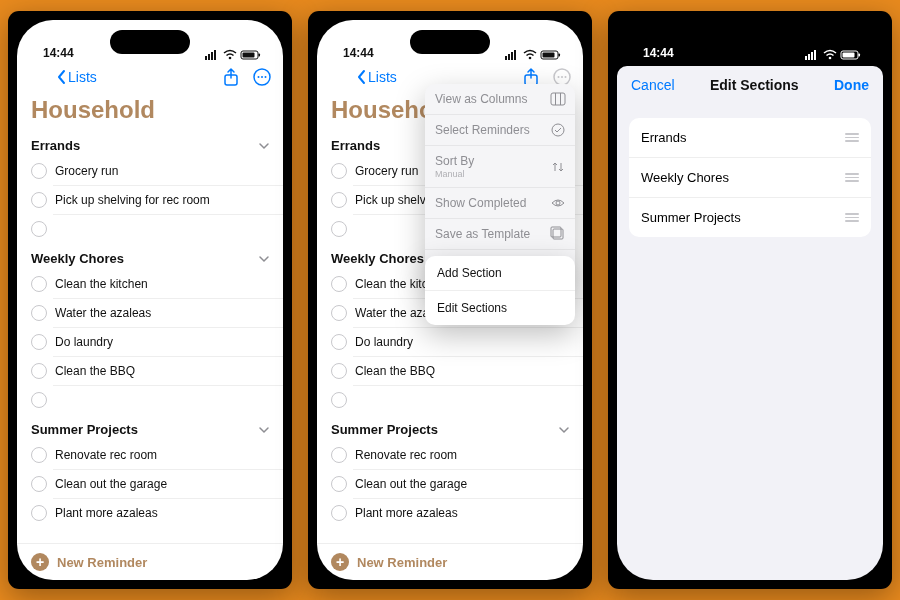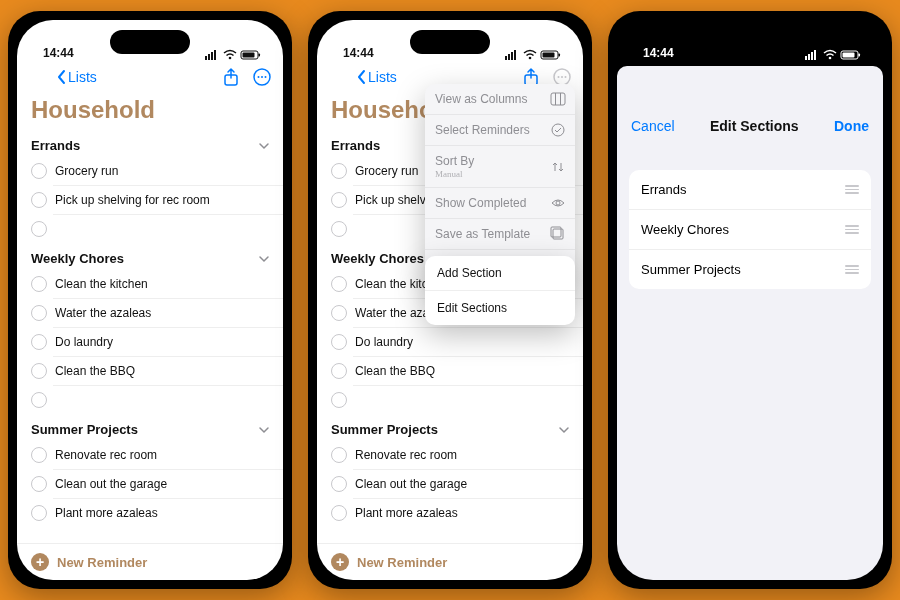--- a/index.html
+++ b/index.html
@@ -1,44 +1,44 @@
 <!DOCTYPE html>
 <html><head>
 <meta charset="utf-8">
 <style>
   html,body{margin:0;padding:0;width:900px;height:600px;background:#e88a1e;font-family:-apple-system,Helvetica,Arial,sans-serif;overflow:hidden;}
   .stage{display:flex;justify-content:space-around;align-items:center;width:900px;height:600px;}
-  .phone{width:266px;height:560px;background:#000;border-radius:32px;padding:9px;position:relative;box-shadow:0 8px 30px rgba(0,0,0,.35);}
+  .phone{width:266px;height:560px;background:#000;border-radius:11px;padding:9px;position:relative;box-shadow:0 8px 30px rgba(0,0,0,.35);}
   .screen{width:100%;height:100%;background:#fff;border-radius:36px;overflow:hidden;position:relative;display:flex;flex-direction:column;}
   .island{position:absolute;top:10px;left:50%;transform:translateX(-50%);width:80px;height:24px;background:#000;border-radius:14px;z-index:50;}
   .status{height:40px;display:flex;justify-content:space-between;align-items:flex-end;padding:0 22px 2px 26px;font-size:12px;font-weight:600;color:#111;}
   .sicons{display:flex;gap:4px;align-items:center;}
   .sicons svg{display:block;}
   .nav{height:30px;display:flex;align-items:center;justify-content:space-between;padding:0 12px;font-size:14px;margin-left:28px;}
   .back{display:flex;align-items:center;color:#007aff;gap:1px;}
   .navright{display:flex;align-items:center;gap:14px;color:#007aff;}
   .title{font-size:24px;font-weight:700;color:#b1885f;padding:4px 14px 6px;}
   .content{flex:1;overflow:hidden;font-size:12px;color:#111;}
   .sec-hd{display:flex;justify-content:space-between;align-items:center;font-weight:600;font-size:13px;padding:8px 14px 4px;}
   .row{display:flex;align-items:center;gap:8px;padding:6px 14px;}
   .radio{width:14px;height:14px;border:1.5px solid #c8c8cc;border-radius:50%;flex:none;}
   .sep{height:1px;background:#eee;margin-left:36px;}
   .footer{height:36px;border-top:1px solid #eee;display:flex;align-items:center;gap:8px;padding:0 14px;color:#b1885f;font-size:13px;font-weight:600;}
   .plus{width:18px;height:18px;border-radius:50%;background:#b1885f;color:#fff;display:flex;align-items:center;justify-content:center;font-size:14px;line-height:1;}
   
   .menu{position:absolute;top:64px;right:8px;width:150px;background:#f5f5f7;border-radius:10px;box-shadow:0 10px 30px rgba(0,0,0,.25);font-size:12px;overflow:hidden;z-index:40;}
   .mi{display:flex;justify-content:space-between;align-items:center;padding:8px 10px;color:#8e8e93;border-bottom:1px solid rgba(0,0,0,.06);}
   .mi.active{color:#111;}
-  .mi .sub{font-size:9px;color:#b0b0b4;display:block;margin-top:1px;font-family:Liberation Serif, serif;}
+  .mi .sub{font-size:9px;color:#b0b0b4;display:block;margin-top:1px;}
   .submenu{position:absolute;top:236px;right:8px;width:150px;background:#fff;border-radius:10px;box-shadow:0 10px 30px rgba(0,0,0,.25);font-size:12px;overflow:hidden;z-index:41;}
   .smi{padding:10px 12px;border-bottom:1px solid #eee;color:#111;}
   .smi:last-child{border-bottom:none;}
   .dim .title{color:#b1885f;}
   .dim{position:relative;}
-  .mtop{height:38px;display:flex;align-items:center;justify-content:space-between;padding:11px 14px;font-size:14px;margin-top:30px;}
+  .mtop{height:38px;display:flex;align-items:center;justify-content:space-between;padding:0 14px;font-size:14px;}
   .mtop .t{font-weight:600;font-size:14px;color:#111;}
   .mtop .b{color:#007aff;}
   .card{margin:14px 12px;background:#fff;border-radius:10px;overflow:hidden;}
   .erow{display:flex;justify-content:space-between;align-items:center;padding:12px 12px;font-size:13px;border-bottom:1px solid #eee;}
   .erow:last-child{border-bottom:none;}
   .grip{display:flex;flex-direction:column;gap:2px;}
   .grip span{width:14px;height:1.5px;background:#c8c8cc;border-radius:1px;display:block;}
   .phone3 .screen{background:#000;}
   .phone3 .status{color:#fff;}
   .stack{background:#f2f2f7;flex:1;display:flex;flex-direction:column;border-top-left-radius:10px;border-top-right-radius:10px;margin-top:4px;}

